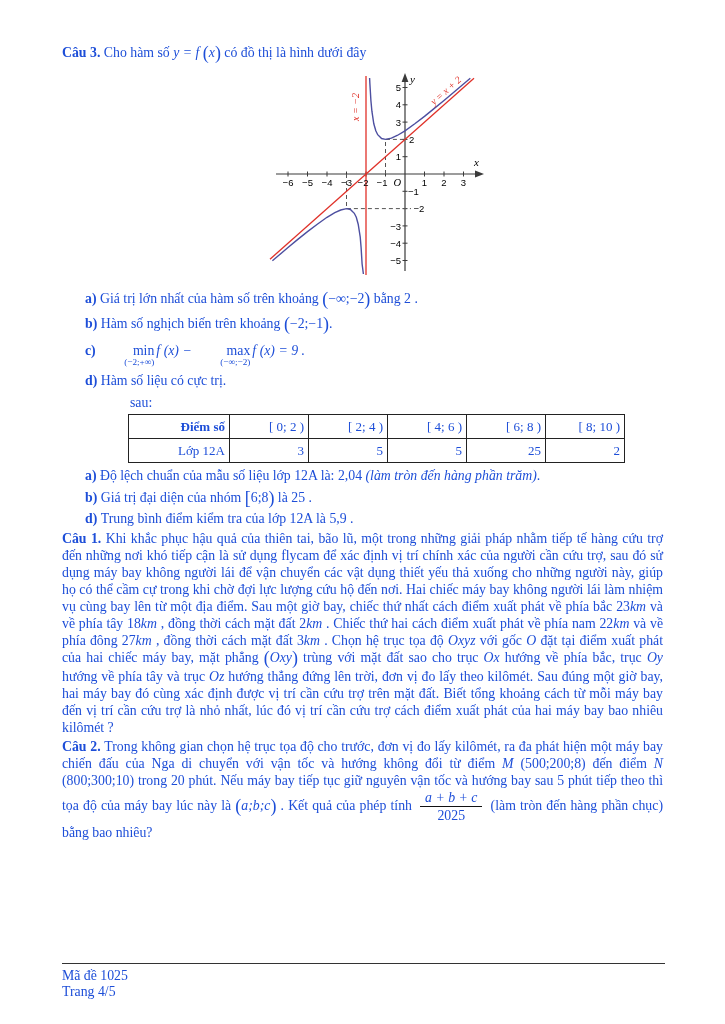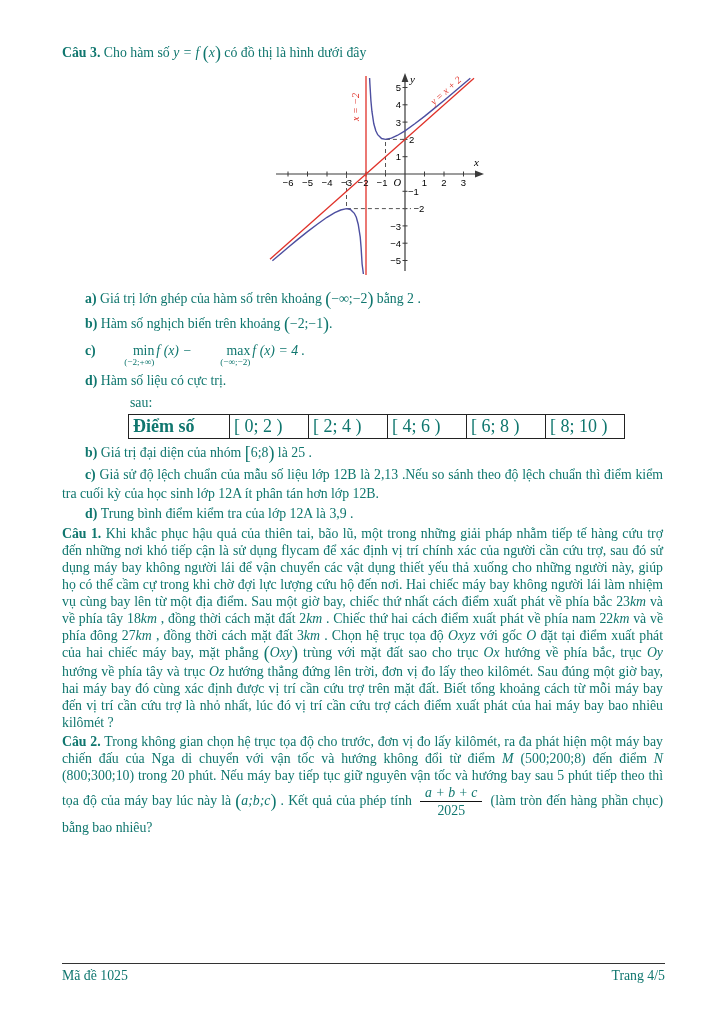--- a/index.html
+++ b/index.html
@@ -1,16 +1,16 @@
 <!DOCTYPE html>
 <html><head>
 <meta charset="utf-8">
 <style>
   html,body{margin:0;padding:0;background:#fff;}
-  .page{position:relative;width:725px;height:1024px;background:#fff;color:#0f766e;
+  .page{position:relative;width:725px;height:1024px;background:#fff;color:#1d4ed8;
         font-family:"Liberation Serif",serif;font-size:13.8px;overflow:hidden;}
   .content{padding:44px 62px 0 62px;}
   p{margin:0;}
   .para{line-height:17px;}
   .just{text-align:justify;}
   .item{margin:4px 0;line-height:21px;text-indent:23px;}
   .item.just{text-indent:23px;}
   .b{font-weight:bold;}
   .m{font-style:italic;}
   .it{font-style:italic;}
@@ -18,31 +18,31 @@
   .indent2{padding-left:68px;line-height:17px;}
   
   .limop{display:inline-block;text-align:center;vertical-align:-10px;margin:0 2px;}
   .limop .op{display:block;line-height:13px;text-align:right;}
   .limop .sub{display:block;font-size:9.2px;line-height:11px;}
   .cexpr{margin:5px 0 3px 0;line-height:24px;text-indent:23px;}
   
   .graph-wrap{margin:3px 0 8px 193px;width:250px;height:214px;}
   
   table.score{border-collapse:collapse;margin:3px 0 3px 66px;}
-  table.score td,table.score th{border:1.2px solid #222;height:23px;text-align:left;
-      padding:0 4px;font-size:18px;font-weight:normal;}
+  table.score td,table.score th{border:1.2px solid #222;height:23px;text-align:right;
+      padding:0 4px;font-size:13px;font-weight:normal;}
   table.score th{font-weight:bold;}
   .c0{width:92px;} .cN{width:70px;}
   
   .frac{display:inline-block;vertical-align:middle;text-align:center;margin:0 4px;}
   .frac .num{display:block;border-bottom:1px solid #111;padding:0 5px;line-height:17px;}
   .frac .den{display:block;line-height:17px;}
   
   .footer{position:absolute;left:62px;right:60px;top:963px;border-top:1.3px solid #333;
-      display:flex;justify-content:space-between;padding-top:4px;line-height:16px;}
+      display:flex;justify-content:space-between;padding-top:4px;line-height:16px;flex-direction:column;}
   svg text{font-family:"Liberation Sans",sans-serif;}
   svg .ser{font-family:"Liberation Serif",serif;font-style:italic;}
 </style>
 </head>
 <body>
 
 <div class="page">
   <div class="content">
 
     <p class="para"><span class="b">Câu 3. </span><span>Cho hàm số </span><span class="m">y = f </span><span class="bp">(</span><span class="m">x</span><span class="bp">)</span><span> có đồ thị là hình dưới đây</span></p>
@@ -89,43 +89,51 @@
         <text x="158.5" y="146.3" font-size="9.5">−2</text>
         <text x="146" y="163.5" font-size="9.5" text-anchor="end">−3</text>
         <text x="146" y="180.8" font-size="9.5" text-anchor="end">−4</text>
         <text x="146" y="198" font-size="9.5" text-anchor="end">−5</text>
 
         <text class="ser" font-size="10" text-anchor="middle" transform="rotate(-90 103.5 41)" x="103.5" y="41" fill="#e03129">x = −2</text>
         <text class="ser" font-size="10" transform="translate(183,44) rotate(-41.6)" x="0" y="-6" fill="#e03129">y = x + 2</text>
       </svg>
     </div>
 
-    <p class="item"><span class="b">a) </span><span>Giá trị lớn ghép của hàm số trên khoảng </span><span class="bp">(</span><span>−∞;−2</span><span class="bp">)</span><span> bằng 2 .</span></p>
+    <p class="item"><span class="b">a) </span><span>Giá trị lớn nhất của hàm số trên khoảng </span><span class="bp">(</span><span>−∞;−2</span><span class="bp">)</span><span> bằng 2 .</span></p>
     <p class="item"><span class="b">b) </span><span>Hàm số nghịch biến trên khoảng </span><span class="bp">(</span><span>−2;−1</span><span class="bp">)</span><span>.</span></p>
-    <p class="cexpr"><span><span class="b">c) </span></span><span class="limop"><span class="op">min</span><span class="sub">(−2;+∞)</span></span><span class="m">f (x) − </span><span class="limop"><span class="op">max</span><span class="sub">(−∞;−2)</span></span><span class="m">f (x) = 4 .</span></p>
+    <p class="cexpr"><span><span class="b">c) </span></span><span class="limop"><span class="op">min</span><span class="sub">(−2;+∞)</span></span><span class="m">f (x) − </span><span class="limop"><span class="op">max</span><span class="sub">(−∞;−2)</span></span><span class="m">f (x) = 9 .</span></p>
     <p class="item" style="line-height:18px;"><span class="b">d) </span><span>Hàm số liệu có cực trị.</span></p>
 
     <p class="indent2">sau:</p>
 
     <table class="score">
       <tbody>
           <tr>
         <th class="c0">Điểm số</th>
         <td class="cN">[ 0; 2 )</td>
         <td class="cN">[ 2; 4 )</td>
         <td class="cN">[ 4; 6 )</td>
         <td class="cN">[ 6; 8 )</td>
         <td class="cN">[ 8; 10 )</td>
       </tr>
+      <tr>
+        <td>Lớp 12A</td>
+        <td>3</td>
+        <td>5</td>
+        <td>5</td>
+        <td>25</td>
+        <td>2</td>
+      </tr>
     </tbody>
       </table>
 
+    <p class="item" style="line-height:19px;margin:2px 0;"><span class="b">a) </span><span>Độ lệch chuẩn của mẫu số liệu lớp 12A là: 2,04 </span><span class="it">(làm tròn đến hàng phần trăm)</span><span>.</span></p>
     <p class="item" style="margin:2px 0;"><span class="b">b) </span><span>Giá trị đại diện của nhóm </span><span class="bp">[</span><span>6;8</span><span class="bp">)</span><span> là 25 .</span></p>
-    <p class="item just" style="line-height:19px;margin:2px 0;"><span class="b">c) </span><span>Giả sử độ lệch chuẩn của mẫu số liệu lớp 12B là 2,13 .Nếu so sánh theo độ lệch chuẩn thì điểm kiểm tra cuối kỳ của học sinh lớp 12A ít phân tán hơn lớp 12B.</span></p>
-    <p class="item" style="line-height:18px;margin:2px 0;"><span class="b">d) </span><span>Trung bình điểm kiểm tra của lớp 12A là 3,9 .</span></p>
+    <p class="item" style="line-height:18px;margin:2px 0;"><span class="b">d) </span><span>Trung bình điểm kiểm tra của lớp 12A là 5,9 .</span></p>
 
 
     <p class="para just"><span class="b">Câu 1. </span><span>Khi khắc phục hậu quả của thiên tai, bão lũ, một trong những giải pháp nhằm tiếp tế hàng cứu trợ đến những nơi khó tiếp cận là sử dụng flycam để xác định vị trí chính xác của người cần cứu trợ, sau đó sử dụng máy bay không người lái để vận chuyển các vật dụng thiết yếu thả xuống cho những người này, giúp họ có thể cầm cự trong khi chờ đợi lực lượng cứu hộ đến nơi. Hai chiếc máy bay không người lái làm nhiệm vụ cùng bay lên từ một địa điểm. Sau một giờ bay, chiếc thứ nhất cách điểm xuất phát về phía bắc 23</span><span class="m">km</span><span> và về phía tây 18</span><span class="m">km</span><span> , đồng thời cách mặt đất 2</span><span class="m">km</span><span> . Chiếc thứ hai cách điểm xuất phát về phía nam 22</span><span class="m">km</span><span> và về phía đông 27</span><span class="m">km</span><span> , đồng thời cách mặt đất 3</span><span class="m">km</span><span> . Chọn hệ trục tọa độ </span><span class="m">Oxyz</span><span> với gốc </span><span class="m">O</span><span> đặt tại điểm xuất phát của hai chiếc máy bay, mặt phẳng </span><span class="bp">(</span><span class="m">Oxy</span><span class="bp">)</span><span> trùng với mặt đất sao cho trục </span><span class="m">Ox</span><span> hướng về phía bắc, trục </span><span class="m">Oy</span><span> hướng về phía tây và trục </span><span class="m">Oz</span><span> hướng thẳng đứng lên trời, đơn vị đo lấy theo kilômét. Sau đúng một giờ bay, hai máy bay đó cùng xác định được vị trí cần cứu trợ trên mặt đất. Biết tổng khoảng cách từ mỗi máy bay đến vị trí cần cứu trợ là nhỏ nhất, lúc đó vị trí cần cứu trợ cách điểm xuất phát của hai máy bay bao nhiêu kilômét ?</span></p>
 
     <p class="para just" style="margin-top:2px;"><span><span class="b">Câu 2. </span><span>Trong không gian chọn hệ trục tọa độ cho trước, đơn vị đo lấy kilômét, ra đa phát hiện một máy bay chiến đấu của Nga di chuyển với vận tốc và hướng không đổi từ điểm </span><span class="m">M</span><span> (500;200;8)</span><span> đến điểm </span><span class="m">N</span><span> (800;300;10)</span><span> trong 20 phút. Nếu máy bay tiếp tục giữ nguyên vận tốc và hướng bay sau 5 phút tiếp theo thì tọa độ của máy bay lúc này là </span><span class="bp">(</span><span class="m">a;b;c</span><span class="bp">)</span><span> . Kết quả của phép tính </span></span><span class="frac"><span class="num m">a + b + c</span><span class="den">2025</span></span><span><span> (làm tròn đến hàng phần chục) bằng bao nhiêu?</span></span></p>
 
   </div>
 
   <div class="footer">
     <span>Mã đề 1025</span>

